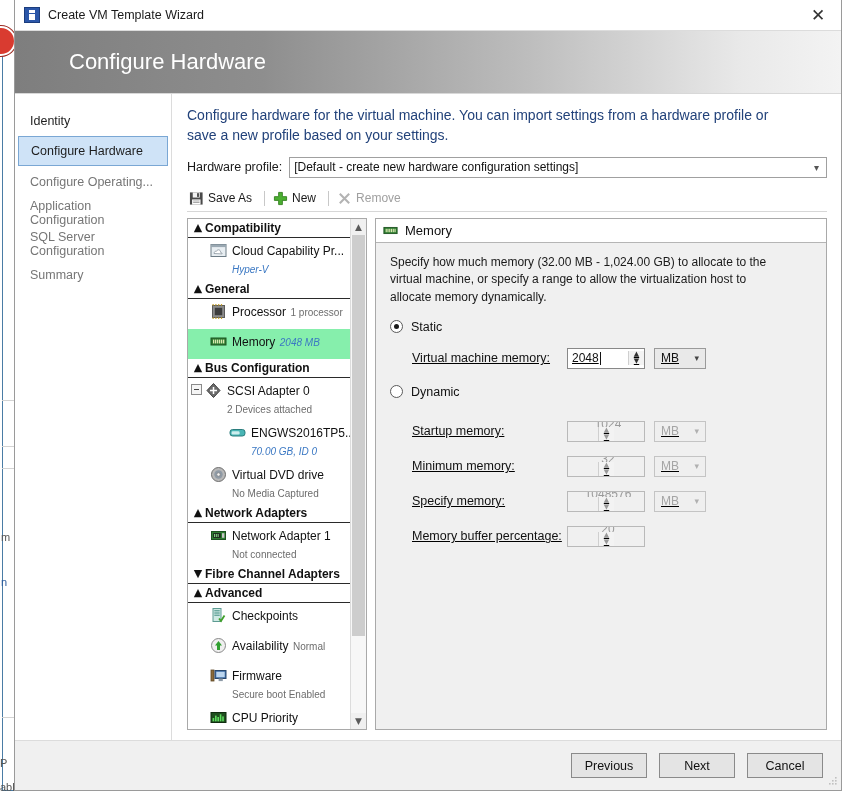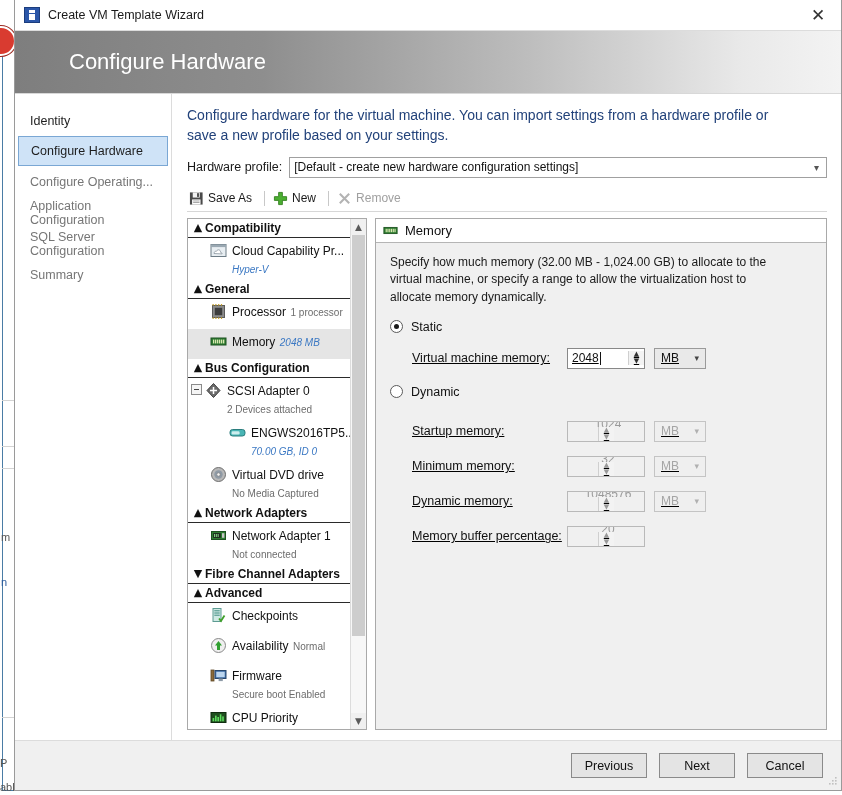--- a/index.html
+++ b/index.html
@@ -239,21 +239,21 @@
     font-size: 11px; color: #111;
     font-family: "DejaVu Sans", sans-serif;
     line-height: 1;
   }
   .tree-item {
     display: flex; align-items: flex-start;
     padding: 3px 2px 3px 3px;
     cursor: pointer;
     min-height: 30px;
   }
-  .tree-item.sel { background: #e5e5e5; }
+  .tree-item.sel { background: #86efac; }
   .tree-item .indent { flex: 0 0 auto; }
   .tree-item .expander {
     width: 11px; height: 11px;
     border: 1px solid #8a8a8a;
     background: #f5f5f5;
     margin-top: 3px; margin-right: 3px;
     position: relative; flex: 0 0 auto;
   }
   .tree-item .expander::after {
     content: ""; position: absolute;
@@ -770,21 +770,21 @@
                   <span>▼</span>
                 </span>
               </span>
               <span class="unit dis">
                 <span>MB</span>
                 <span class="caret">▾</span>
               </span>
             </div>
 
             <div class="field-row" style="margin-top:14px">
-              <span class="field-label">Dynamic memory:</span>
+              <span class="field-label">Specify memory:</span>
               <span class="spin dis">
                 <span class="val">1048576</span>
                 <span class="arrows">
                   <span>▲</span>
                   <span>▼</span>
                 </span>
               </span>
               <span class="unit dis">
                 <span>MB</span>
                 <span class="caret">▾</span>

